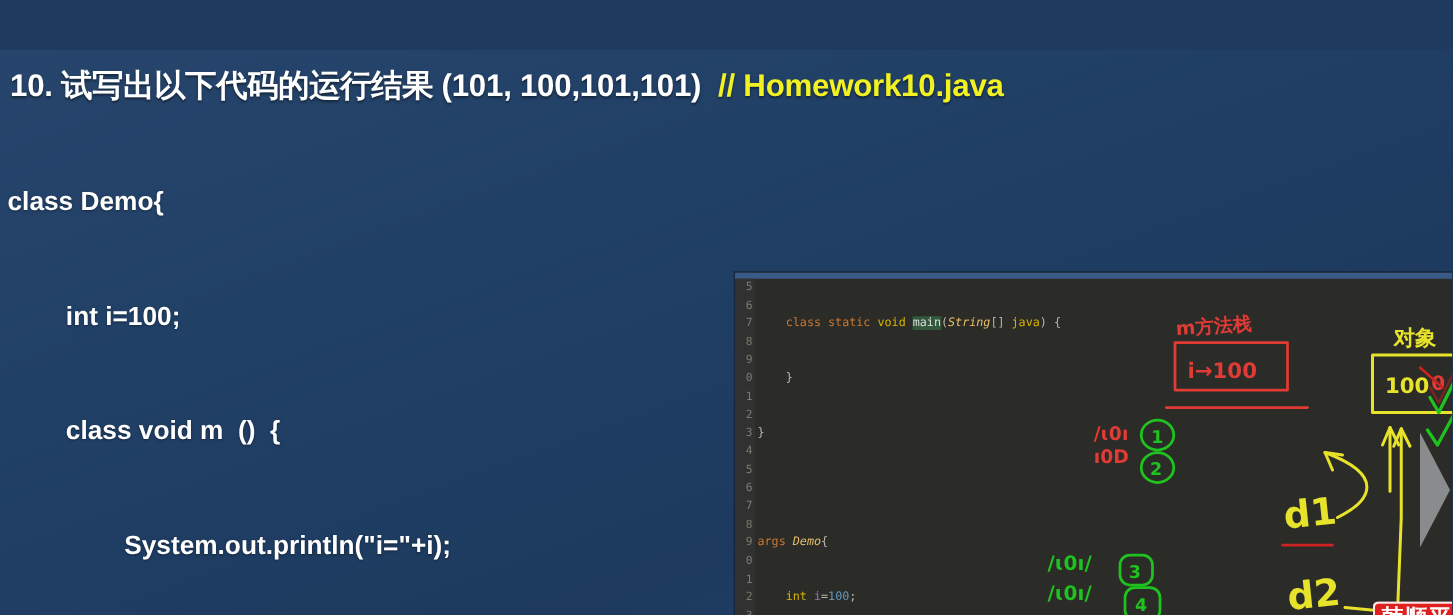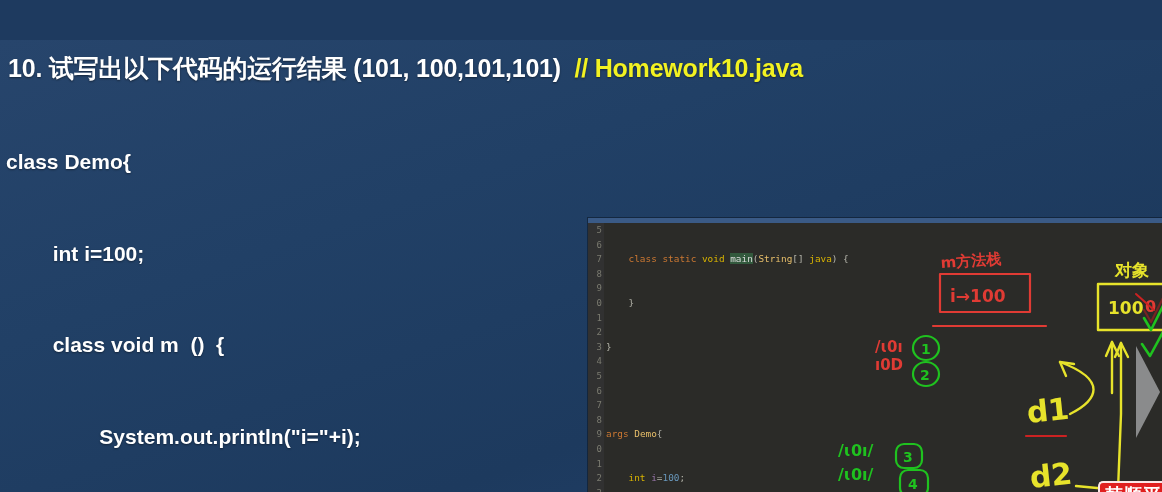--- a/index.html
+++ b/index.html
@@ -79,21 +79,21 @@
     left: 18px; top: 5px;
     font-family: "DejaVu Sans Mono", monospace;
     font-size: 9.4px;
     line-height: 14.6px;
     white-space: pre;
     color: #b6b6ac;
   }
   .ide-code .ln { display: block; height: 14.6px; }
   .kw  { color: #cc7832; }
   .ty  { color: #d9b400; }
-  .cls { color: #e8bf6a; }
+  .cls { color: #e8bf6a; font-style: italic; }
   .num { color: #6897bb; }
   .fld { color: #9876aa; }
   .hlbox { background: #32593d; color:#dcdcdc; }
   
   .anno-layer {
     position: absolute;
     left: 588px; top: 178px;
     width: 574px; height: 284px;
     pointer-events: none;
   }

